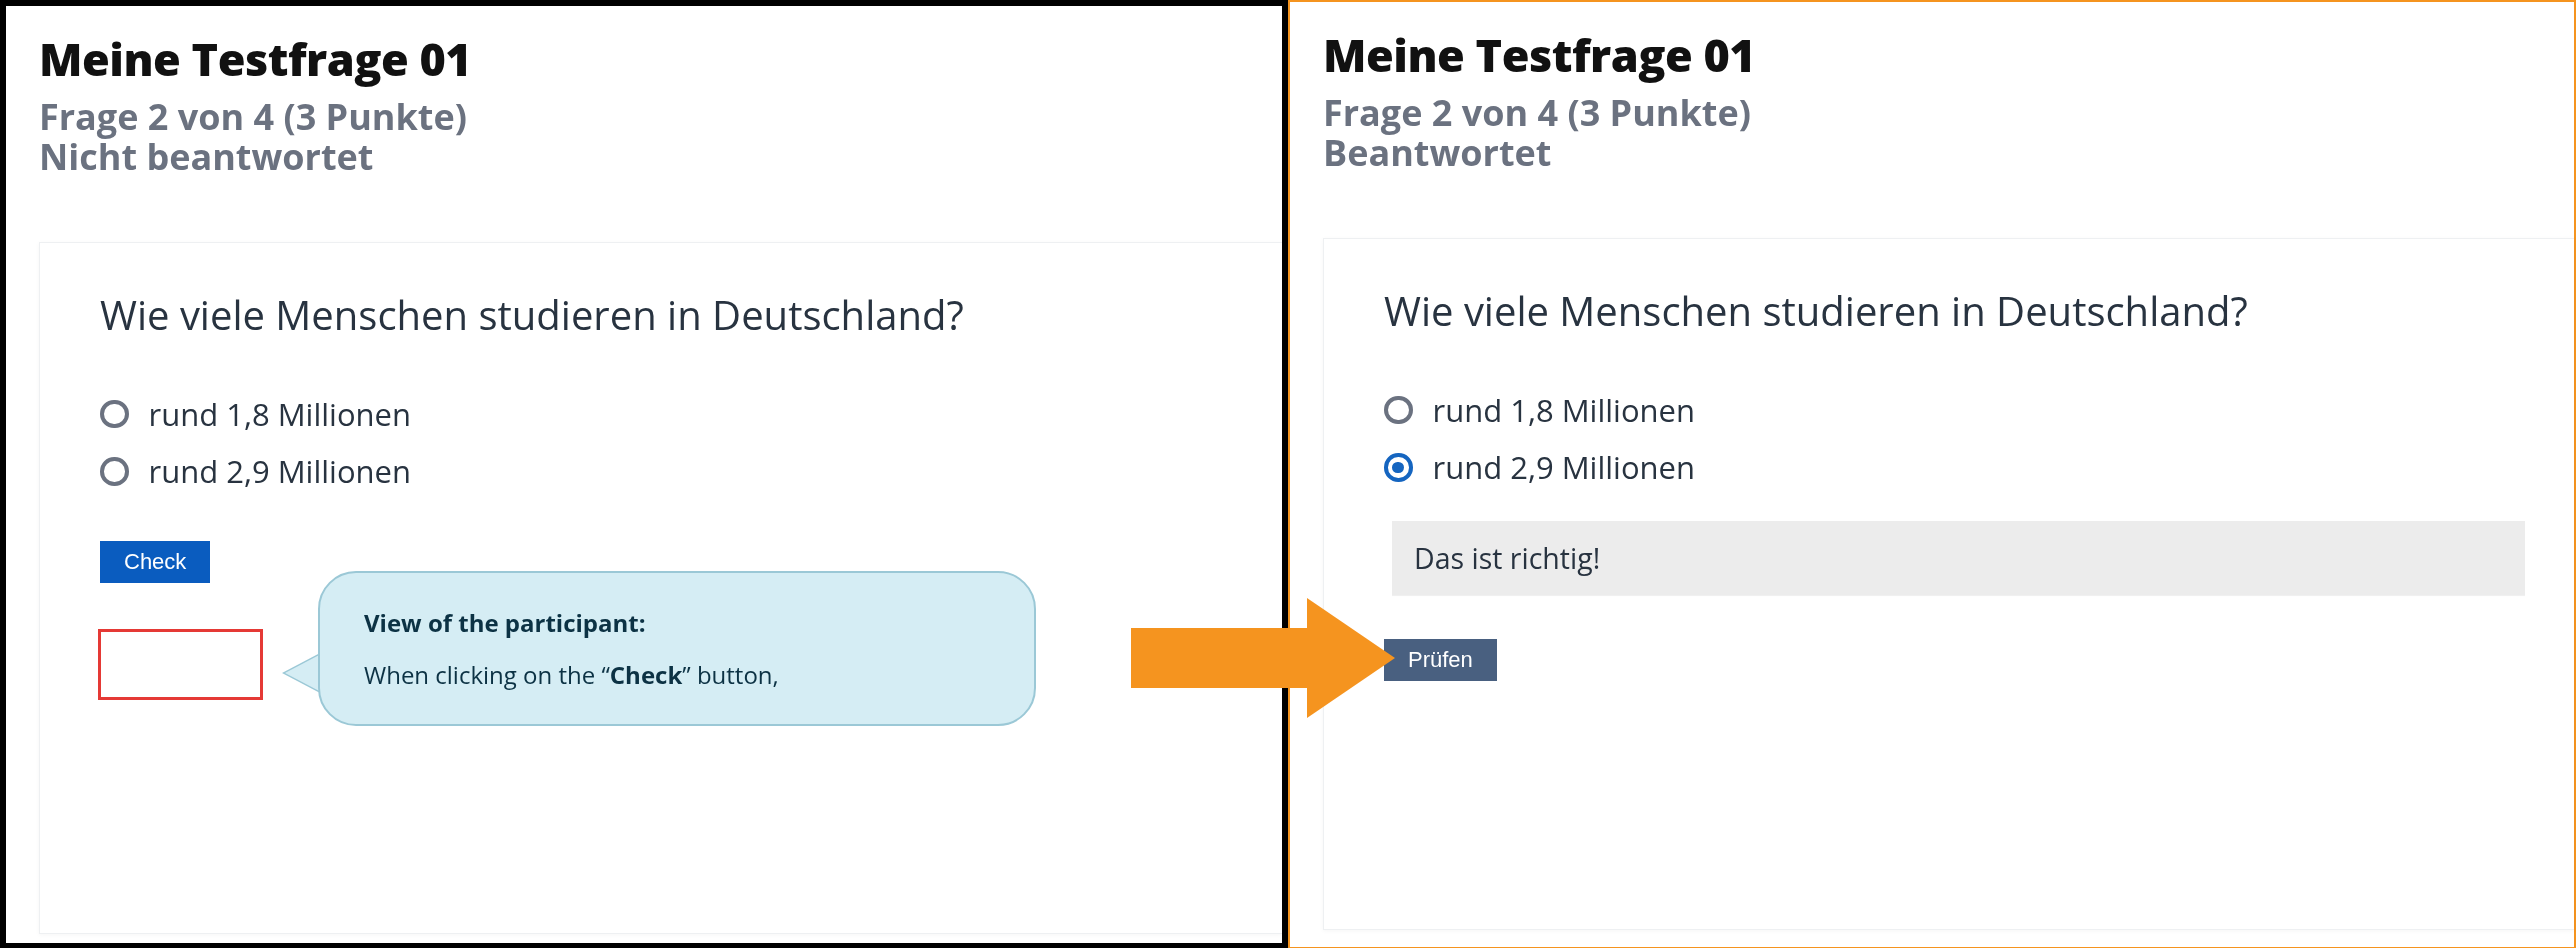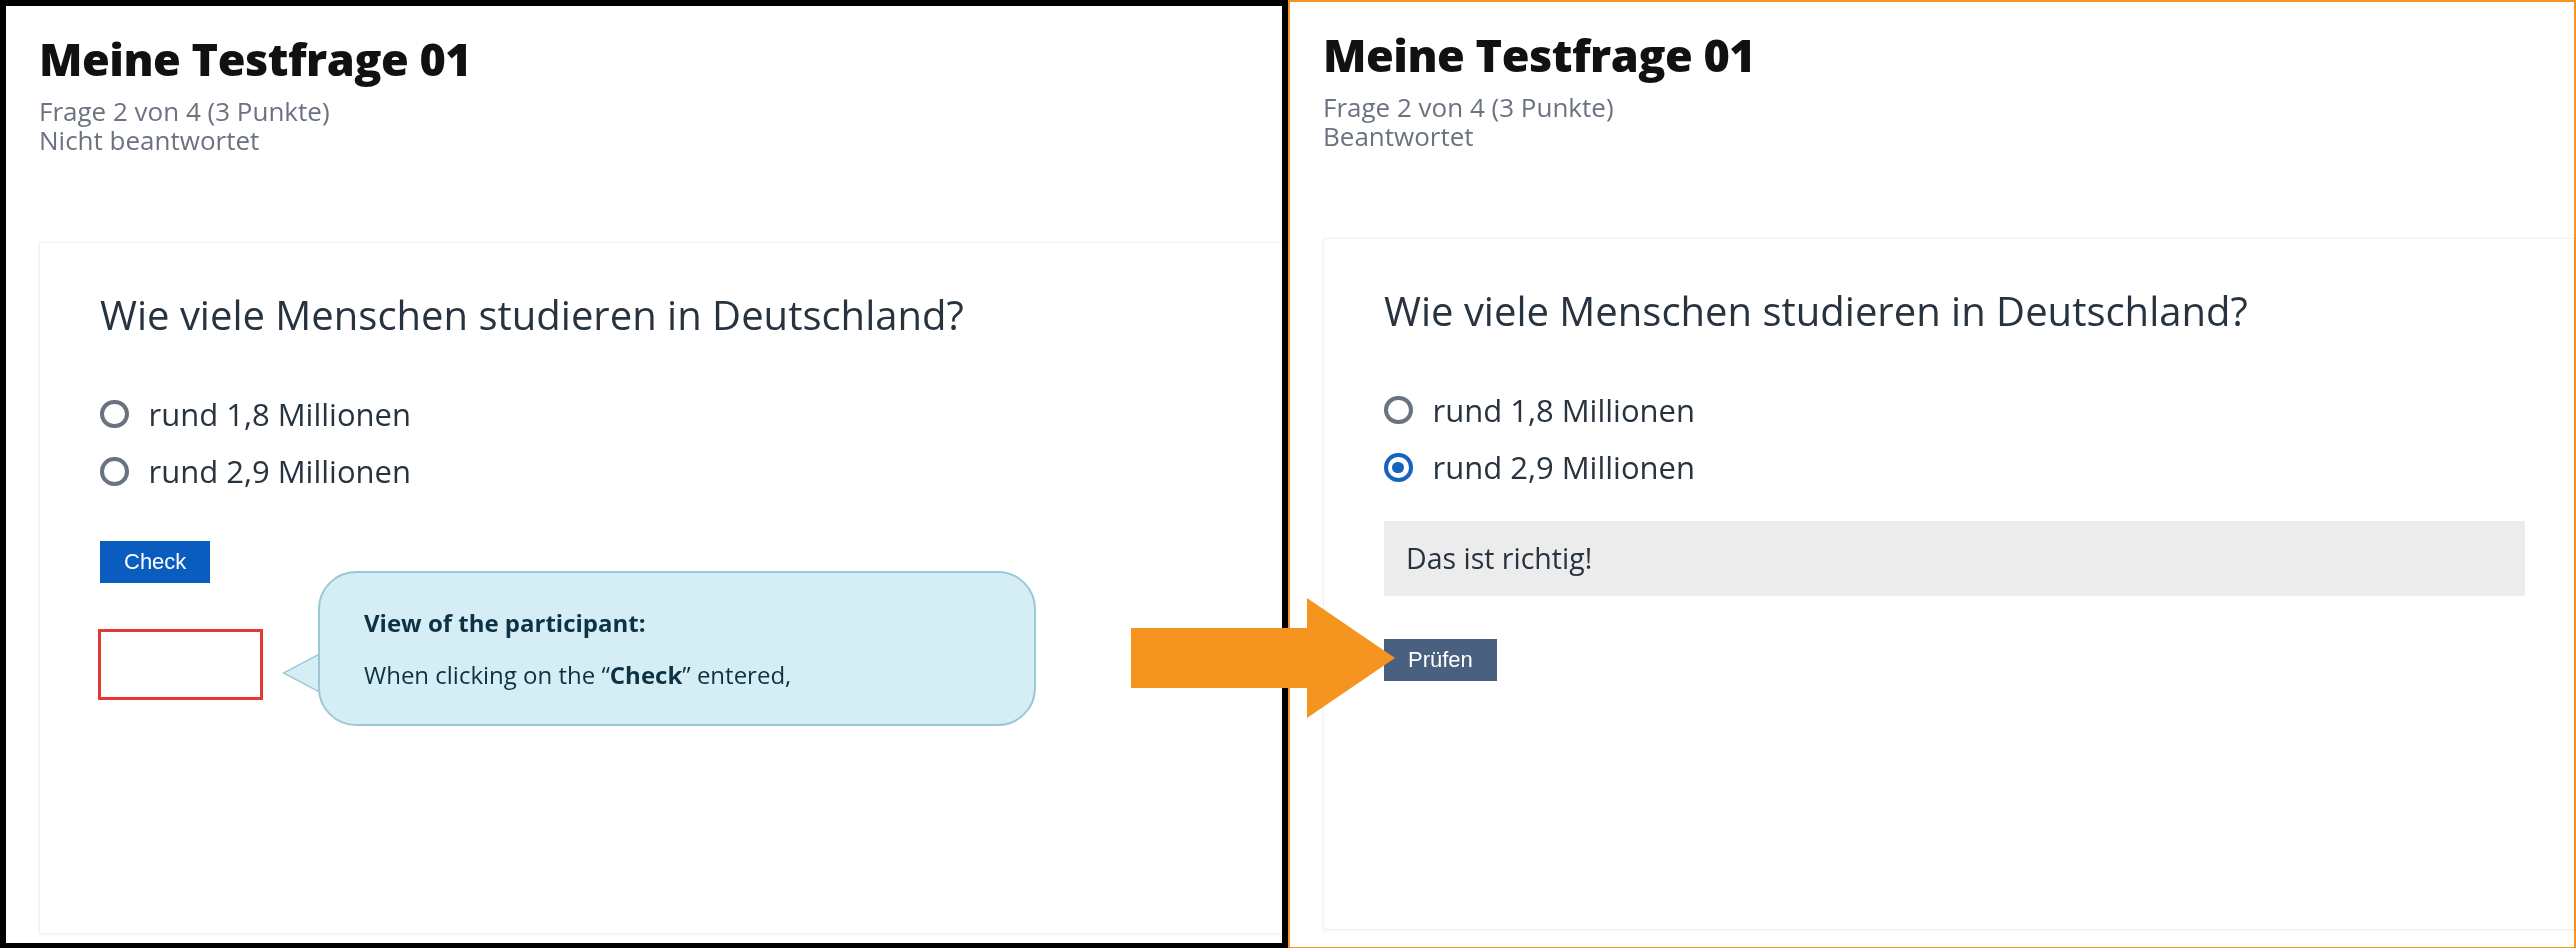--- a/index.html
+++ b/index.html
@@ -22,21 +22,21 @@
   body{width:2576px;height:949px;position:relative;overflow:hidden;}
 
   .panel{position:absolute;box-sizing:border-box;background:#fff;}
   
   #left-panel{left:0;top:0;width:1288px;height:949px;border:6.6px solid #000;}
   
   #right-panel{right:0;top:0;width:1288px;height:949px;border:2.2px solid var(--orange);}
 
   .header{padding:22px 33px 4.4px 33px;}
   .title{font-size:45px;font-weight:800;letter-spacing:-0.5px;color:#111;margin:0 0 8.8px 0;}
-  .meta{font-size:26px;color:var(--muted);line-height:1.05;}
+  .meta{font-size:36px;color:var(--muted);line-height:1.05;font-weight:bold;}
   .meta div{margin:2.2px 0;}
 
   .card{
     position:absolute;left:33px;right:0;top:236px;
     height:692px;
     background:#fff;
     border:1.1px solid #eef0f2;
     border-right:none;
     box-shadow:0 1.1px 4.4px rgba(0,0,0,.04);
     padding:49px 49px 49px 60px;
@@ -110,21 +110,21 @@
     border-bottom:60px solid transparent;
     border-left:88px solid var(--orange);
   }
 
   
   .feedback{
     background:var(--feedback-bg);
     font-size:28.5px;
     color:var(--ink);
     padding:17.6px 22px;
-    margin:33px 0 44px 0;
+    margin:33px 0 44px 8px;
     box-shadow:0 1.1px 0 rgba(0,0,0,.06);
   }
 </style>
 </head>
 <body>
 
 <div id="left-panel" class="panel">
   <div class="header">
     <h1 class="title">Meine Testfrage 01</h1>
     <div class="meta">
@@ -150,21 +150,21 @@
     </div>
   </div>
 </div>
 
 <div class="hl-box" id="hl" style="left:98px;top:629px;width:165px;height:71px;"></div>
 
 <div class="callout-tail" style="left:285px;top:653px;"></div>
 <div class="callout" style="left:318px;top:571px;width:718px;">
   <div style="margin-bottom:18.7px;"><b>View of the participant:</b></div>
   <div>
-    <span>When clicking on the “</span><b>Check</b><span>” entered,</span>
+    <span>When clicking on the “</span><b>Check</b><span>” button,</span>
   </div>
 </div>
 
 <div class="arrow" style="left:1131px;top:598px;width:264px;height:121px;">
   <div class="shaft" style="left:0;top:30px;width:176px;height:60px;"></div>
   <div class="head" style="left:176px;top:0;"></div>
 </div>
 
 <div id="right-panel" class="panel">
   <div class="header">

